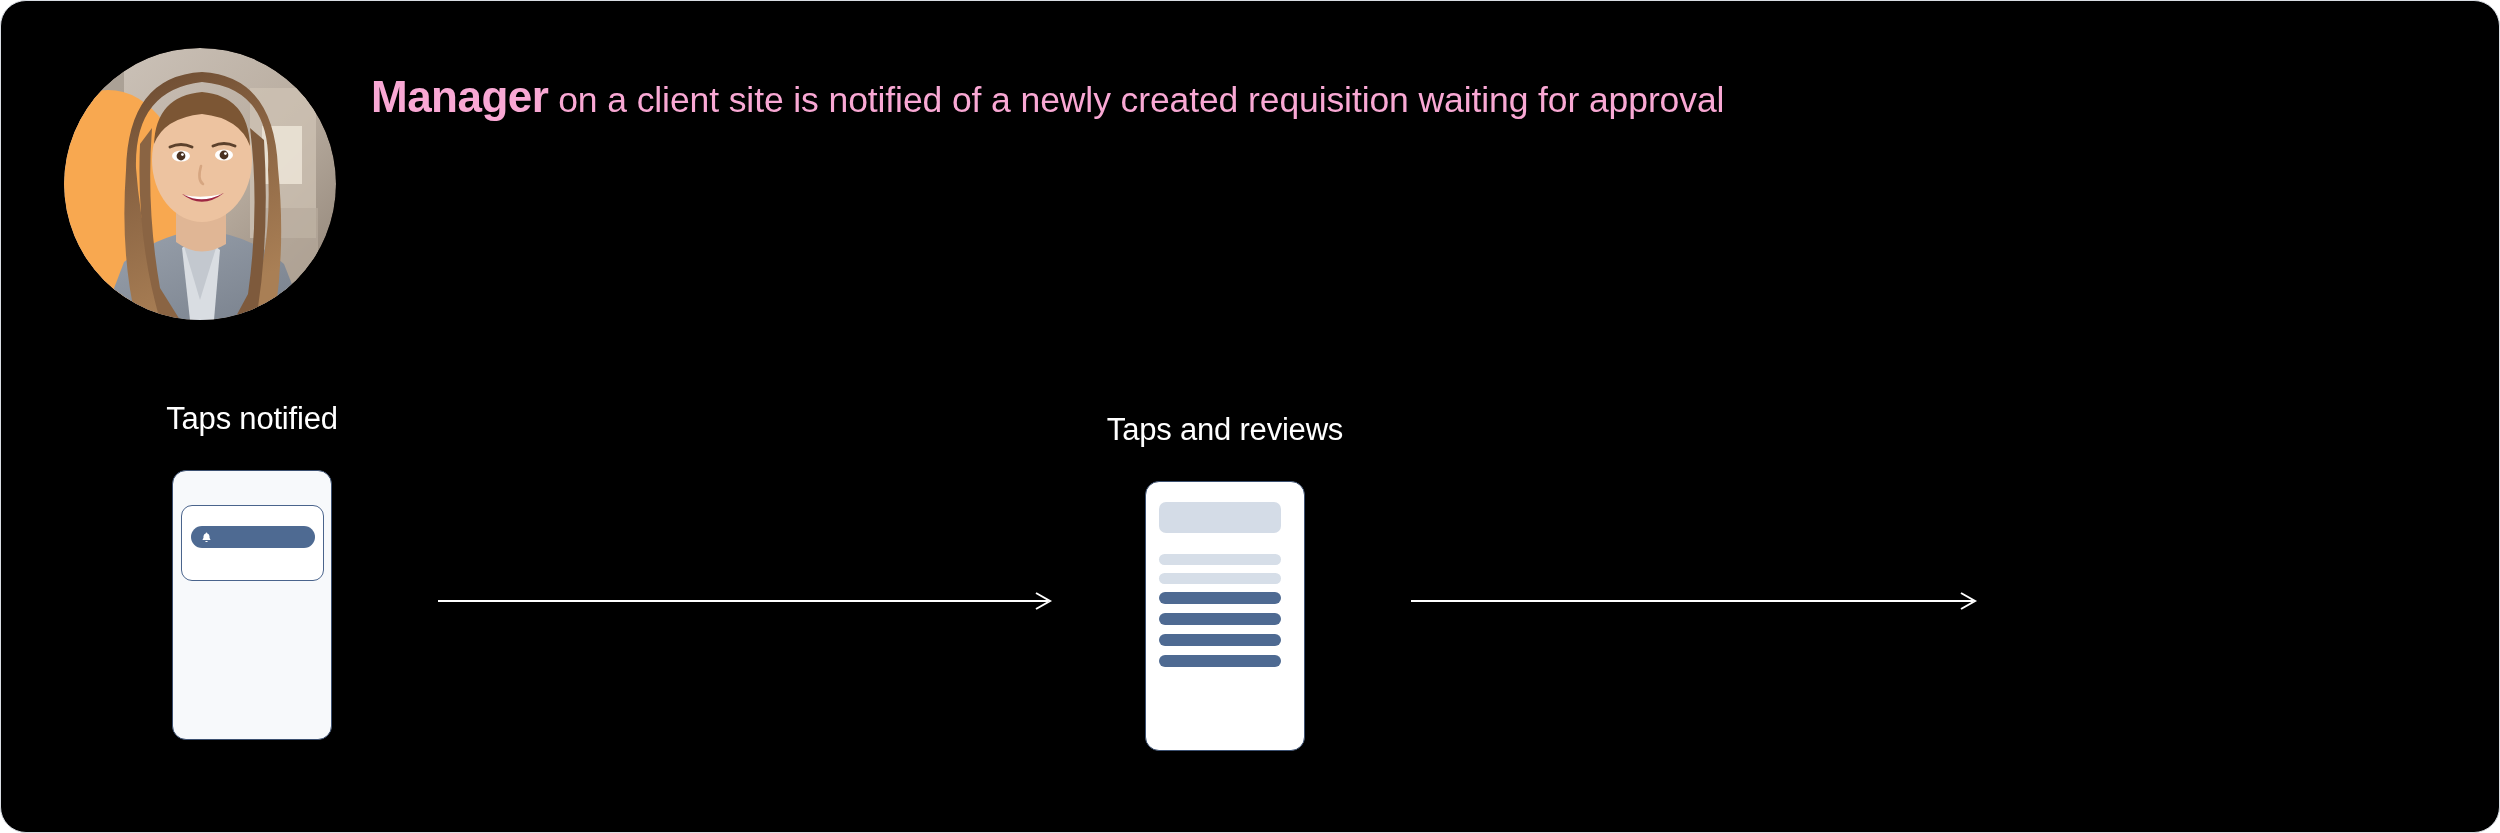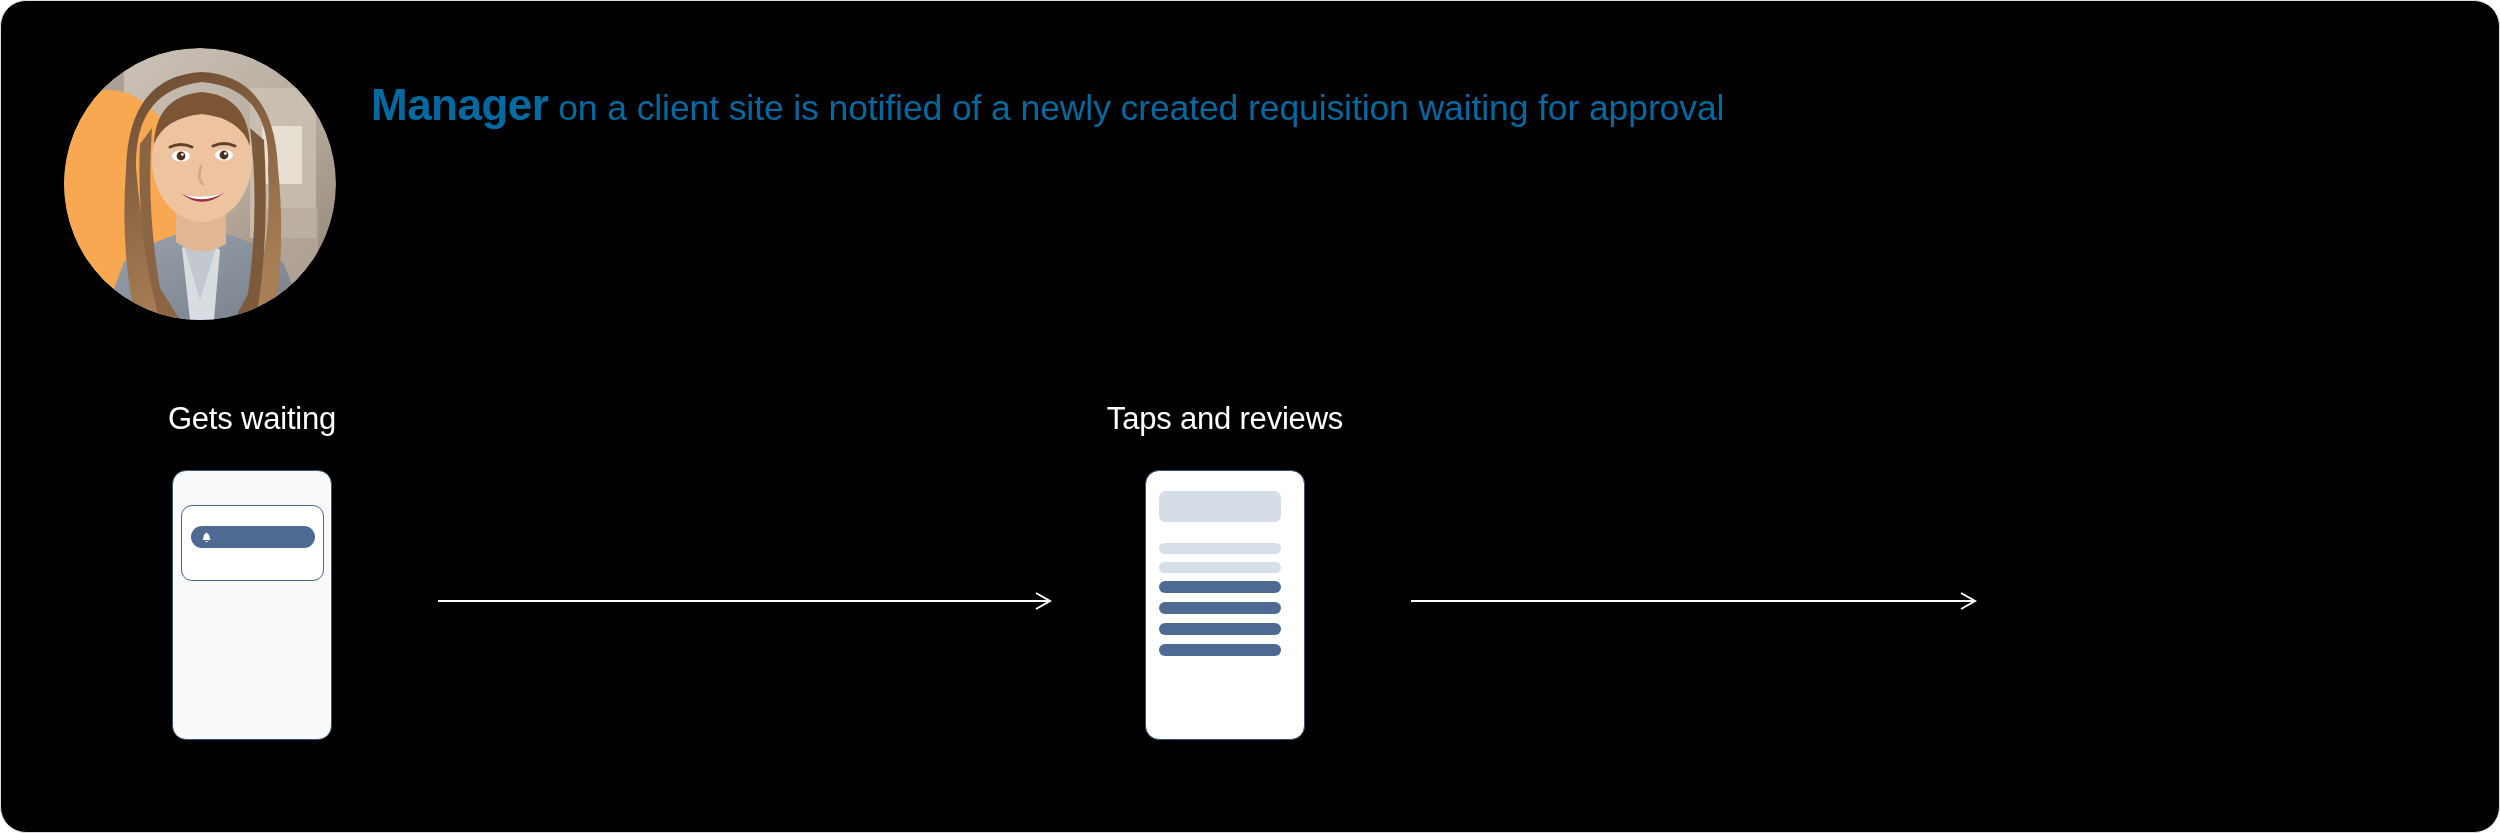--- a/index.html
+++ b/index.html
@@ -42,23 +42,23 @@
     height: 272px;
     border-radius: 50%;
     overflow: hidden;
     background: #2b2420;
   }
   .avatar svg { display: block; width: 272px; height: 272px; }
 
   .persona-text {
     position: absolute;
     left: 307px;
-    top: 28px;
+    top: 20px;
     width: 1600px;
-    color: #0369a1;
+    color: #f9a8d4;
     font-size: 35.5px;
     line-height: 57px;
     letter-spacing: -0.1px;
   }
   .persona-role {
     font-weight: 700;
     font-size: 44px;
     letter-spacing: -0.5px;
     vertical-align: baseline;
   }
@@ -72,21 +72,21 @@
     height: 400px;
   }
 
   .step {
     position: absolute;
     top: 0;
     width: 340px;
     text-align: center;
   }
   .step-1 { left: 81px; }
-  .step-2 { left: 1054px; }
+  .step-2 { left: 1054px; margin-top: 11px; }
   .step-3 { left: 2000px; }
 
   .step-label {
     color: #ffffff;
     font-size: 31px;
     line-height: 36px;
     letter-spacing: -0.2px;
     white-space: nowrap;
   }
 
@@ -262,21 +262,21 @@
         </g>
       </svg>
     </div>
 
     <div class="persona-text"><span class="persona-role">Manager</span><span> on a client site is notified of a newly created requisition waiting for approval</span></div>
   </div>
 
   <div class="flow">
 
     <div class="step step-1">
-      <div class="step-label">Gets waiting</div>
+      <div class="step-label">Taps notified</div>
       <div class="phone-wrap">
         <div class="phone tint-light">
           <div class="inner-card card-notify">
             <div class="bell-bar">
               <span class="bell-icon">
                 <svg viewBox="0 0 24 24" xmlns="http://www.w3.org/2000/svg" aria-hidden="true">
                   <path d="M12 2.6a1.5 1.5 0 0 1 1.5 1.5v.45a5.6 5.6 0 0 1 4.1 5.4v3.1l1.5 2.3a.8.8 0 0 1-.67 1.25H5.57a.8.8 0 0 1-.67-1.25l1.5-2.3v-3.1a5.6 5.6 0 0 1 4.1-5.4V4.1A1.5 1.5 0 0 1 12 2.6z" fill="#ffffff"></path>
                   <path d="M9.8 18.3h4.4a2.2 2.2 0 0 1-4.4 0z" fill="#ffffff"></path>
                 </svg>
               </span>

